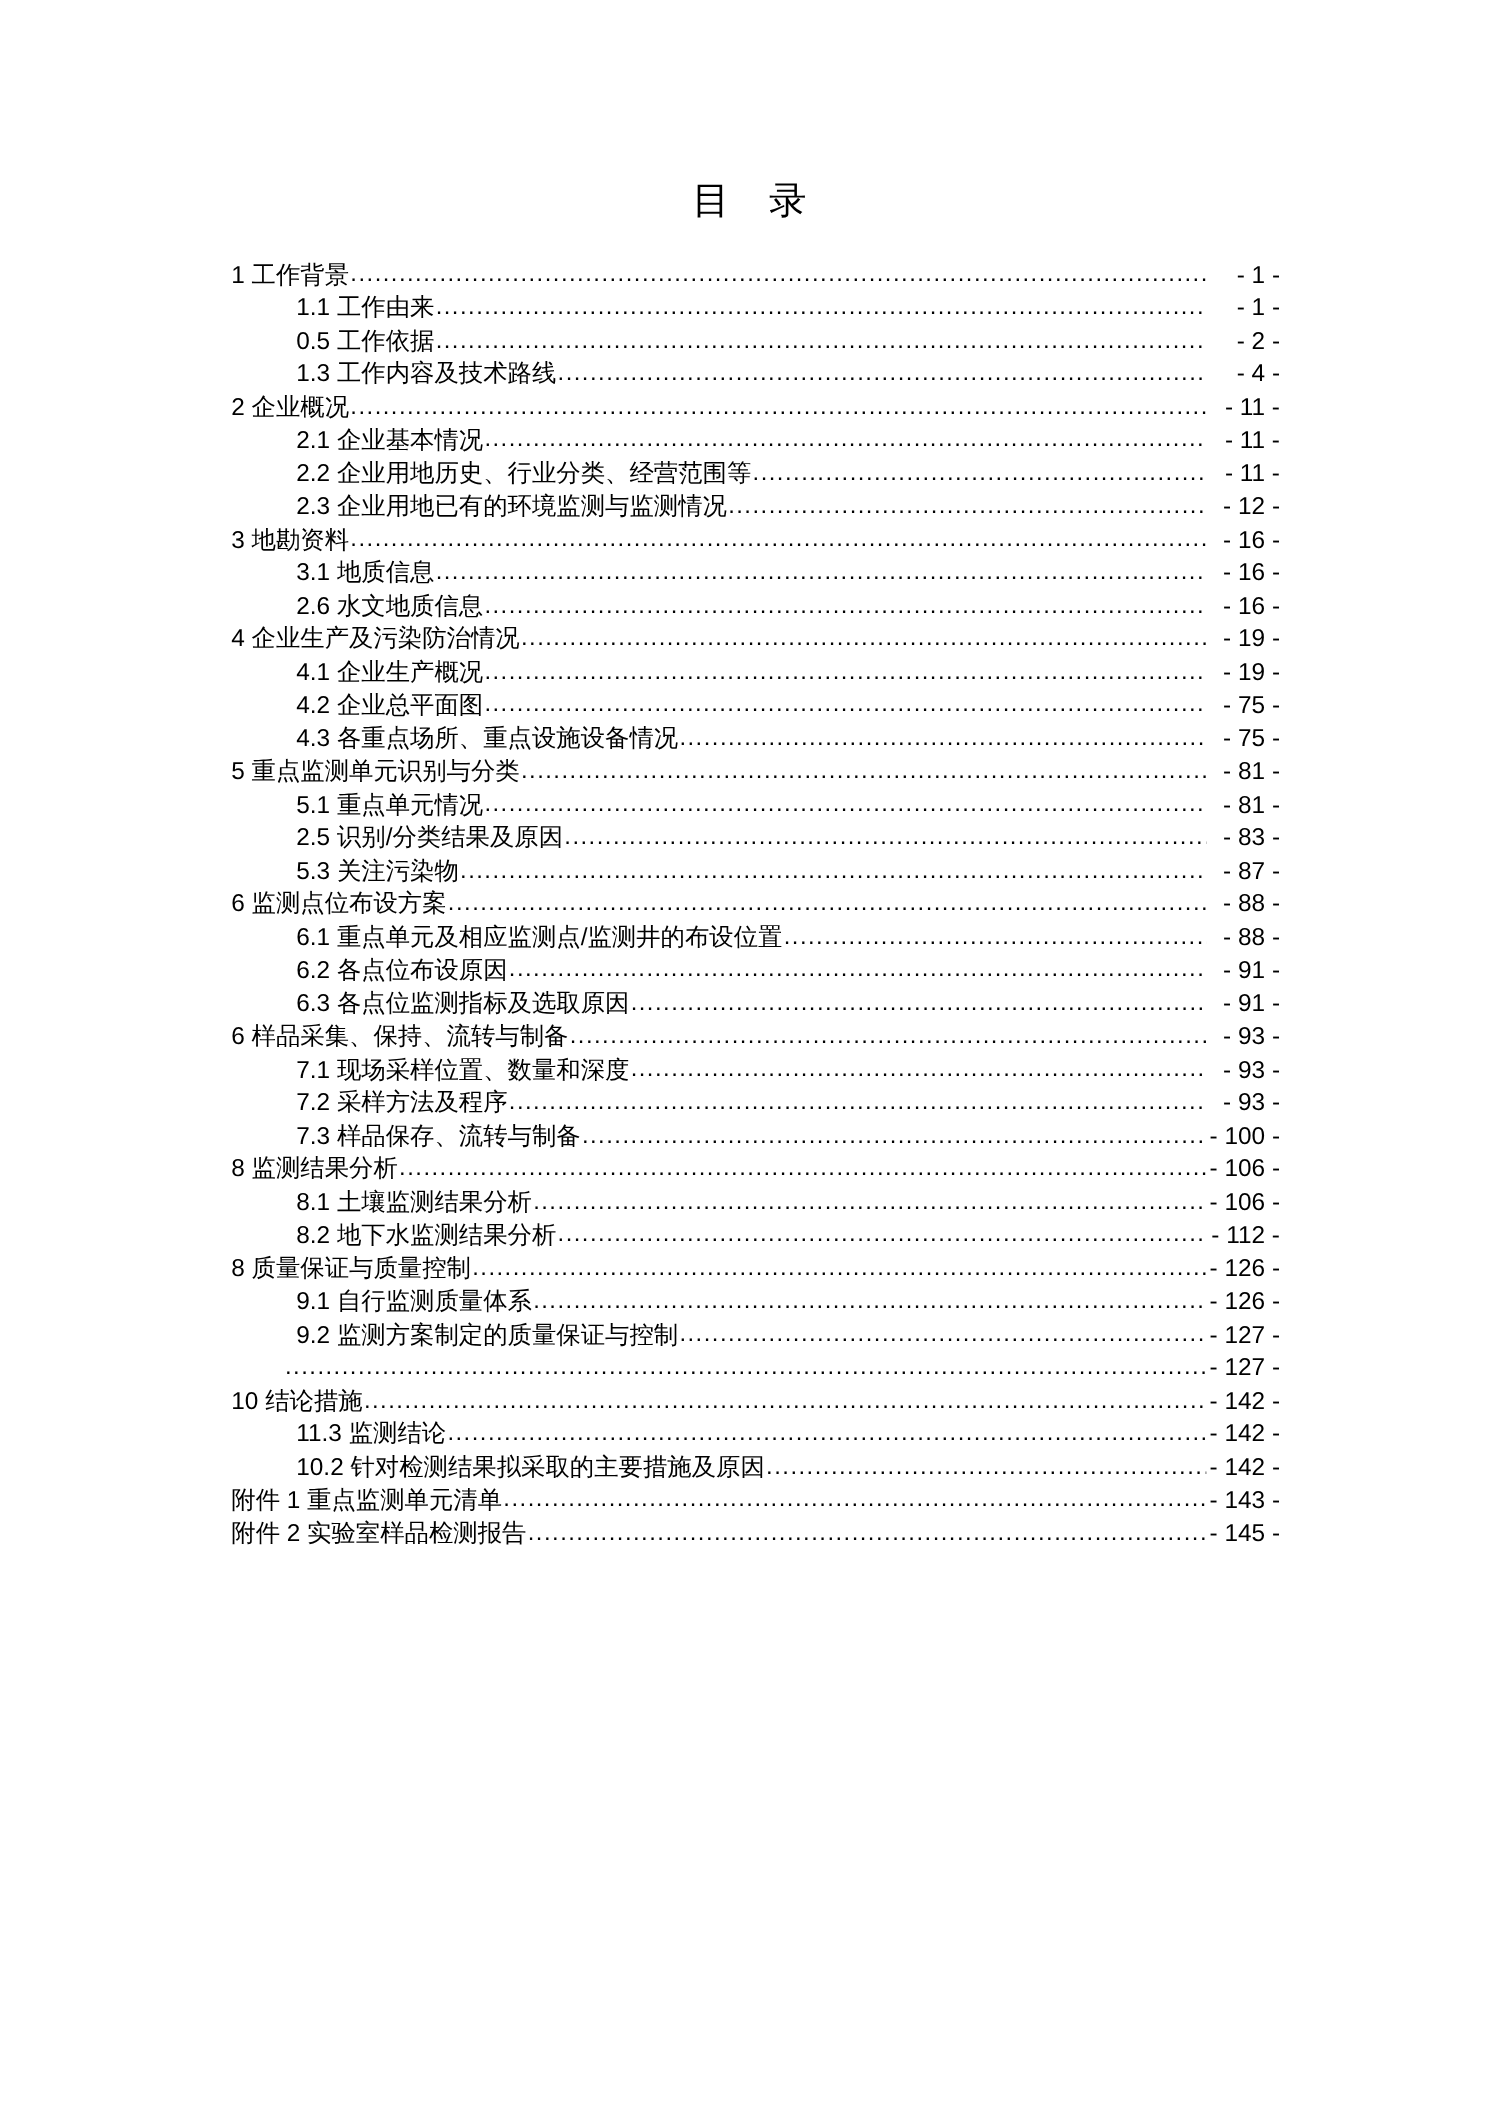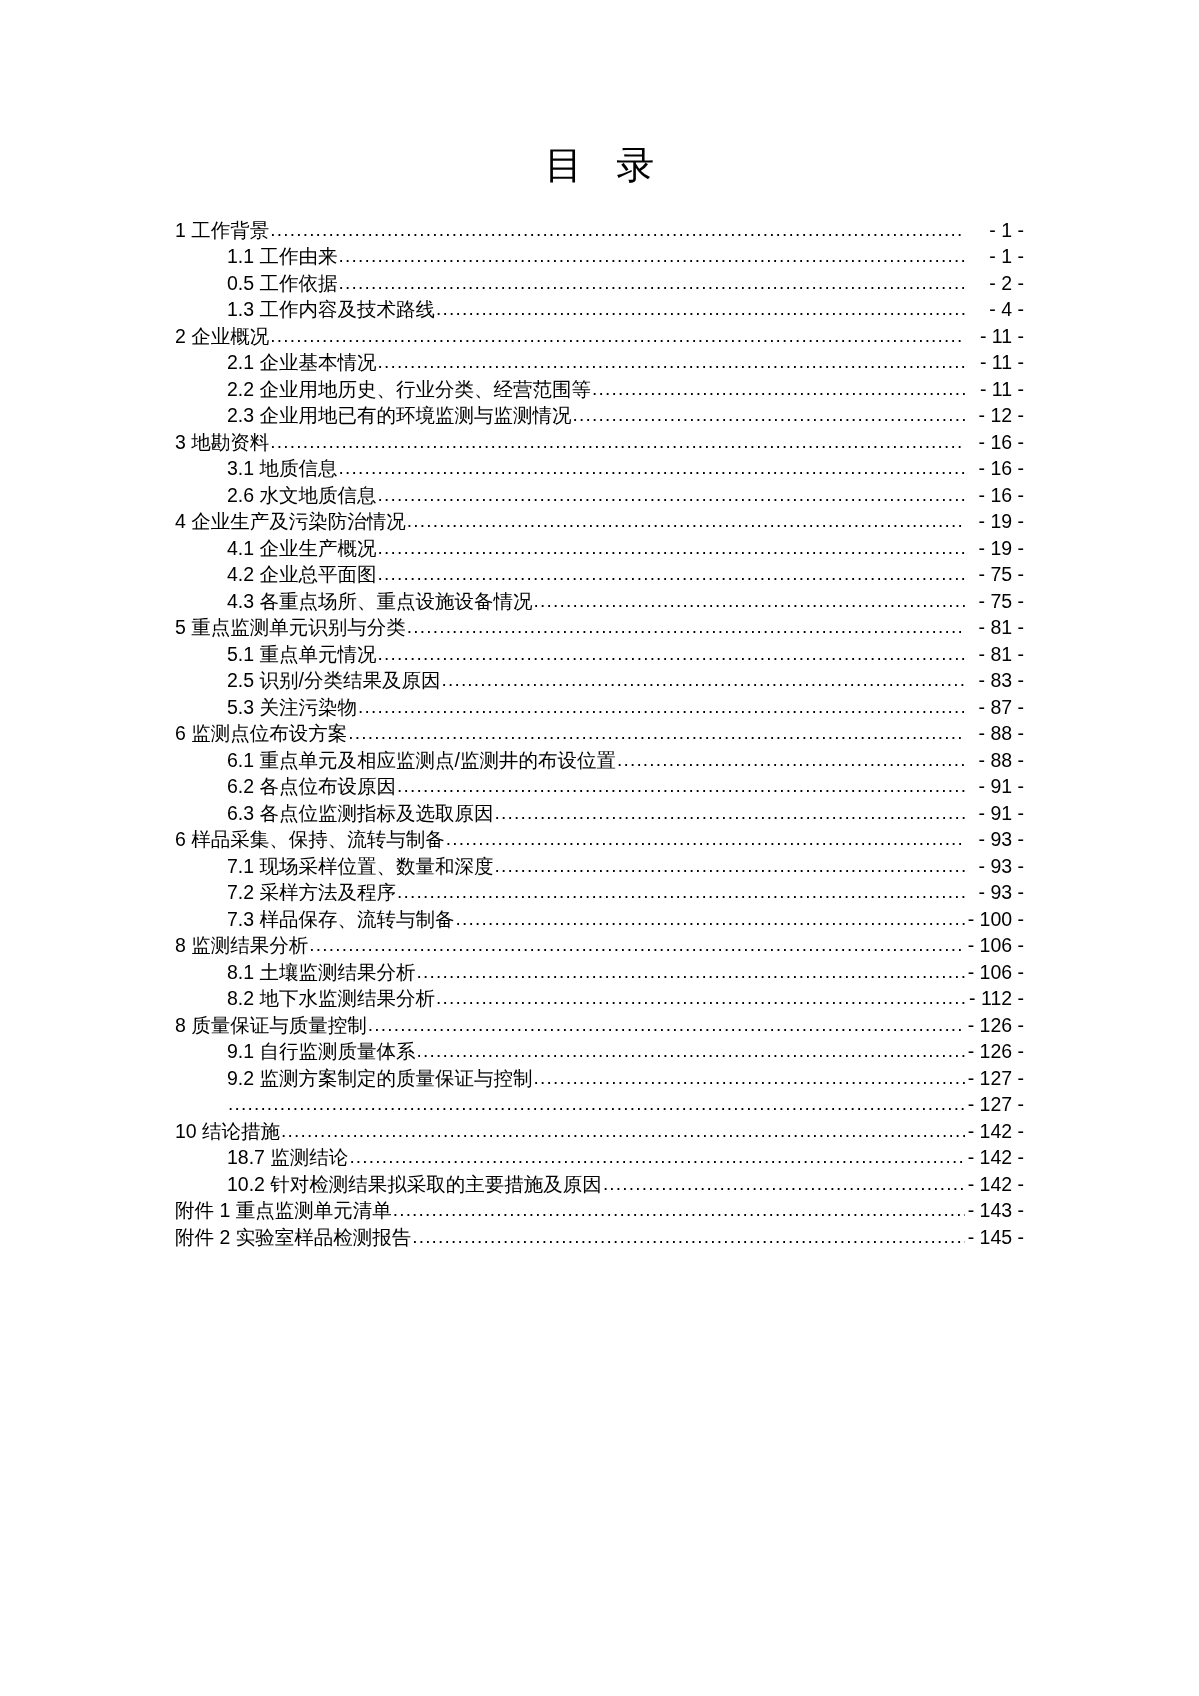--- a/index.html
+++ b/index.html
@@ -18,21 +18,21 @@
     position: absolute;
     left: 0;
     top: 0;
     width: 1199px;
     height: 1696px;
     box-sizing: border-box;
     padding: 140px 175px 0 175px;
   }
   .toc-title {
     text-align: center;
-    font-size: 38px;
+    font-size: 30px;
     letter-spacing: 12px;
     font-weight: normal;
     margin: 0 0 26px 0;
     padding-left: 12px;
     font-family: "Liberation Serif", serif;
   }
   .toc-list {
     list-style: none;
     margin: 0;
     padding: 0;
@@ -40,20 +40,21 @@
   .toc-entry {
     display: flex;
     align-items: baseline;
     font-size: 19.5px;
     line-height: 1.0;
     padding: 3.5px 0;
     white-space: nowrap;
   }
   .toc-entry .lbl {
     flex: 0 0 auto;
+    margin-left: 10px;
   }
   .toc-entry .dots {
     flex: 1 1 auto;
     overflow: hidden;
     white-space: nowrap;
     margin: 0 1px;
     font-size: 19px;
     letter-spacing: 1.2px;
     color: #000;
     transform: translateY(-1px);
@@ -240,21 +241,21 @@
       <li class="toc-entry lvl2">
         <span class="dots">....................................................................................................................................................................................</span>
         <span class="pg">- 127 -</span>
       </li>
       <li class="toc-entry lvl1">
         <span class="lbl">10  结论措施</span>
         <span class="dots">....................................................................................................................................................................................</span>
         <span class="pg">- 142 -</span>
       </li>
       <li class="toc-entry lvl2">
-        <span class="lbl">18.7 监测结论</span>
+        <span class="lbl">11.3 监测结论</span>
         <span class="dots">....................................................................................................................................................................................</span>
         <span class="pg">- 142 -</span>
       </li>
       <li class="toc-entry lvl2">
         <span class="lbl">10.2 针对检测结果拟采取的主要措施及原因</span>
         <span class="dots">....................................................................................................................................................................................</span>
         <span class="pg">- 142 -</span>
       </li>
       <li class="toc-entry lvl1">
         <span class="lbl">附件 1 重点监测单元清单</span>

